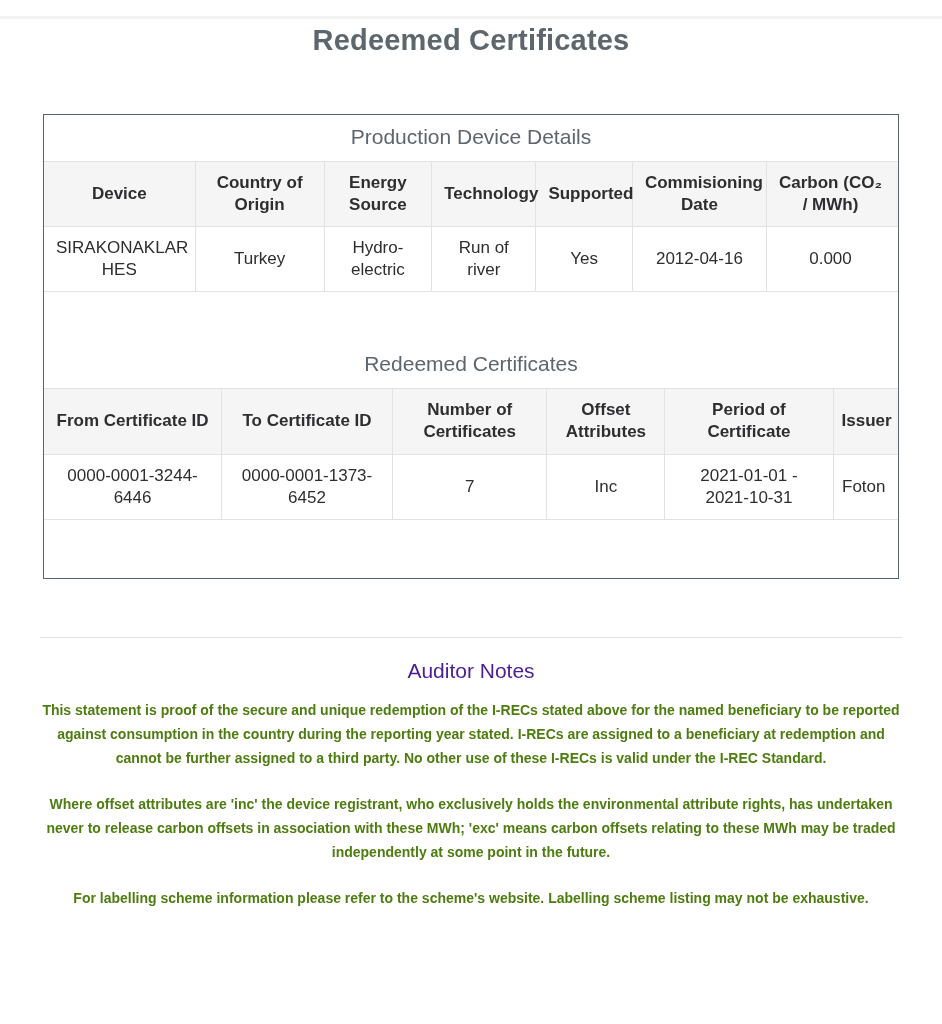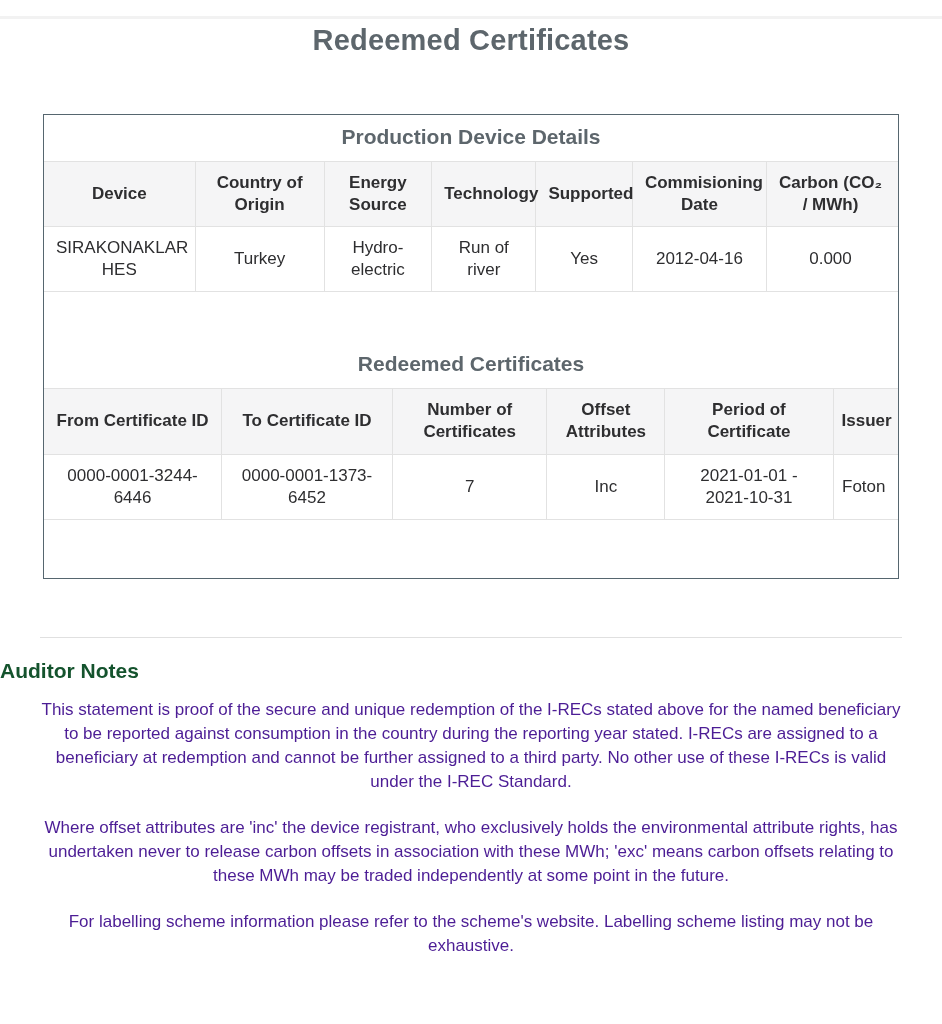--- a/index.html
+++ b/index.html
@@ -38,21 +38,21 @@
   table {
     width: 100%;
     border-collapse: collapse;
     table-layout: fixed;
   }
   table.second { margin-top: 50px; }
   caption {
     caption-side: top;
     text-align: center;
     font-size: 21px;
-    font-weight: 700;
+    font-weight: 400;
     color: #5d666c;
     padding: 10px 0 12px;
   }
   th, td {
     text-align: center;
     vertical-align: middle;
     font-size: 17px;
     line-height: 1.3;
     color: #2e2e30;
     padding: 10px 12px;
@@ -71,31 +71,33 @@
     height: 65px;
     background: #ffffff;
   }
   hr.divider {
     border: none;
     border-top: 1px solid #e0e0e0;
     margin: 58px 40px 0;
   }
   h2.notes-heading {
     margin: 21px 0 15px;
+    text-align: center;
     font-size: 21px;
-    font-weight: 700;
-    color: #14532d;
+    font-weight: 400;
+    color: #4c1d95;
   }
   p.note {
     width: 874px;
     margin: 0 auto 22px;
     text-align: center;
-    font-size: 17px;
+    font-size: 14px;
     line-height: 24px;
-    color: #4c1d95;
+    color: #4d7c0f;
+    font-weight: bold;
   }
 </style>
 </head>
 <body>
 
 <div class="page">
 
   <div class="top-strip"></div>
 
   <h1 class="page-title">Redeemed Certificates</h1>

